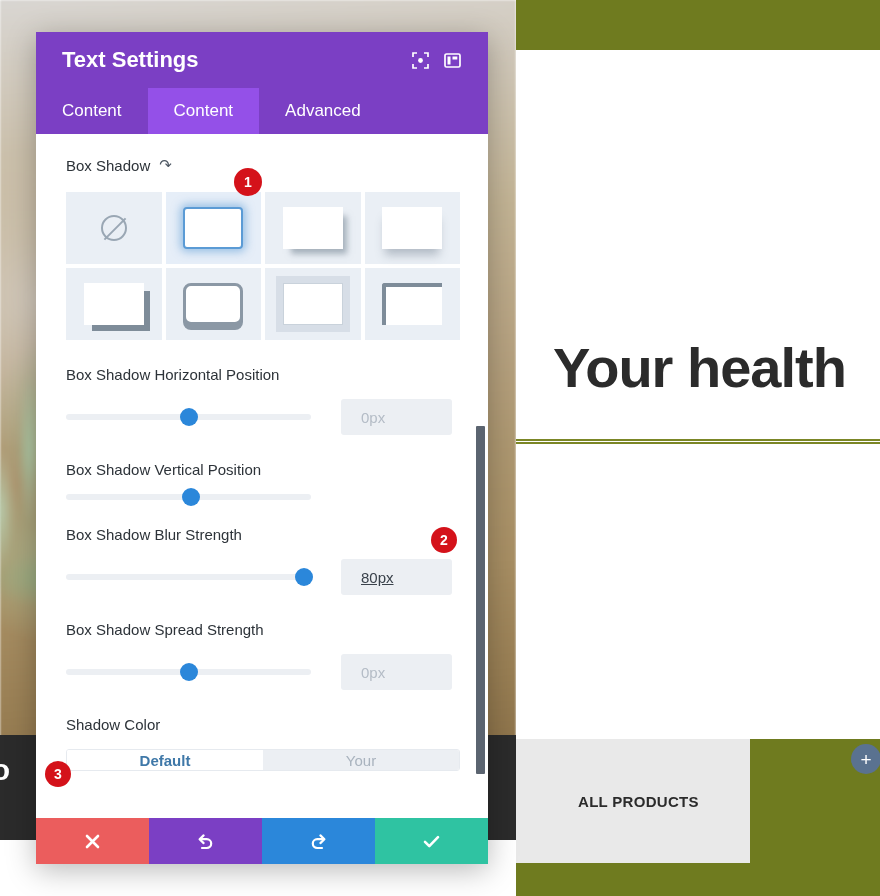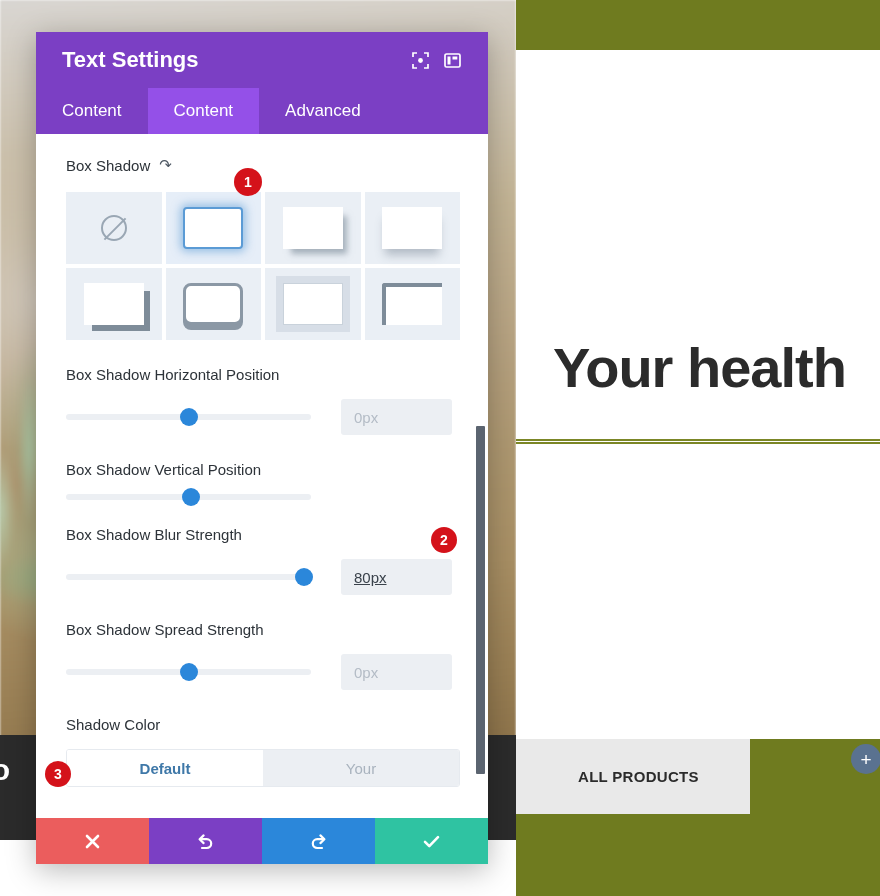--- a/index.html
+++ b/index.html
@@ -46,21 +46,21 @@
     position:absolute; left:516px; top:439px; width:364px; height:6px;
     background:linear-gradient(#7b8626 0 2px,#ffffff 2px 3px,#7b8626 3px 5px,#ffffff 5px 6px);
   }
   .white-panel2 {
     position:absolute; left:516px; top:445px; width:364px; height:294px; background:#fff;
   }
   .olive-bottom {
     position:absolute; left:516px; top:739px; width:364px; height:157px; background:#6f7b1f;
   }
   .products-card {
-    position:absolute; left:516px; top:739px; width:234px; height:75px;
+    position:absolute; left:516px; top:739px; width:234px; height:124px;
     background:#e9e9e9; display:flex; align-items:center;
   }
   .products-card span {
     margin-left:62px; font-size:15px; font-weight:bold; color:#2b2b2b; letter-spacing:.3px;
   }
   .plus-btn {
     position:absolute; left:851px; top:744px; width:30px; height:30px;
     border-radius:50%; background:#5a7290; color:#fff;
     display:flex; align-items:center; justify-content:center;
     font-size:19px; line-height:1;
@@ -141,28 +141,28 @@
   .row { margin-top:26px; }
   .row .lab { font-size:15px; color:#2d3339; margin-bottom:16px; }
   .ctl { display:flex; align-items:center; gap:30px; }
   .slider { position:relative; width:245px; height:6px; background:#eceff3; border-radius:3px; }
   .knob {
     position:absolute; top:-6px; width:18px; height:18px; border-radius:50%;
     background:#2b87da; transform:translateX(-50%);
   }
   .numbox {
     width:111px; height:36px; background:#eceff3; border-radius:3px;
-    display:flex; align-items:center; padding-left:13px;
+    display:flex; align-items:center; padding-left:20px;
     font-size:15px; color:#b4bcc6;
   }
   .numbox.set { color:#3a424b;text-decoration:underline; }
 
   
   .toggle {
-    margin-top:16px; display:flex; height:38px; border:1px solid #e6eaef; border-radius:3px; overflow:hidden;
+    margin-top:16px; display:flex; height:22px; border:1px solid #e6eaef; border-radius:3px; overflow:hidden;
   }
   .toggle div { flex:1; display:flex; align-items:center; justify-content:center; font-size:15px; }
   .toggle .on { background:#fff; color:#3f78a8; font-weight:bold; }
   .toggle .off { background:#eceff3; color:#a9b3be; }
 
   .scrollbar {
     position:absolute; right:3px; top:292px; width:9px; height:348px;
     background:#5b6470; border-radius:1px;
   }
 

